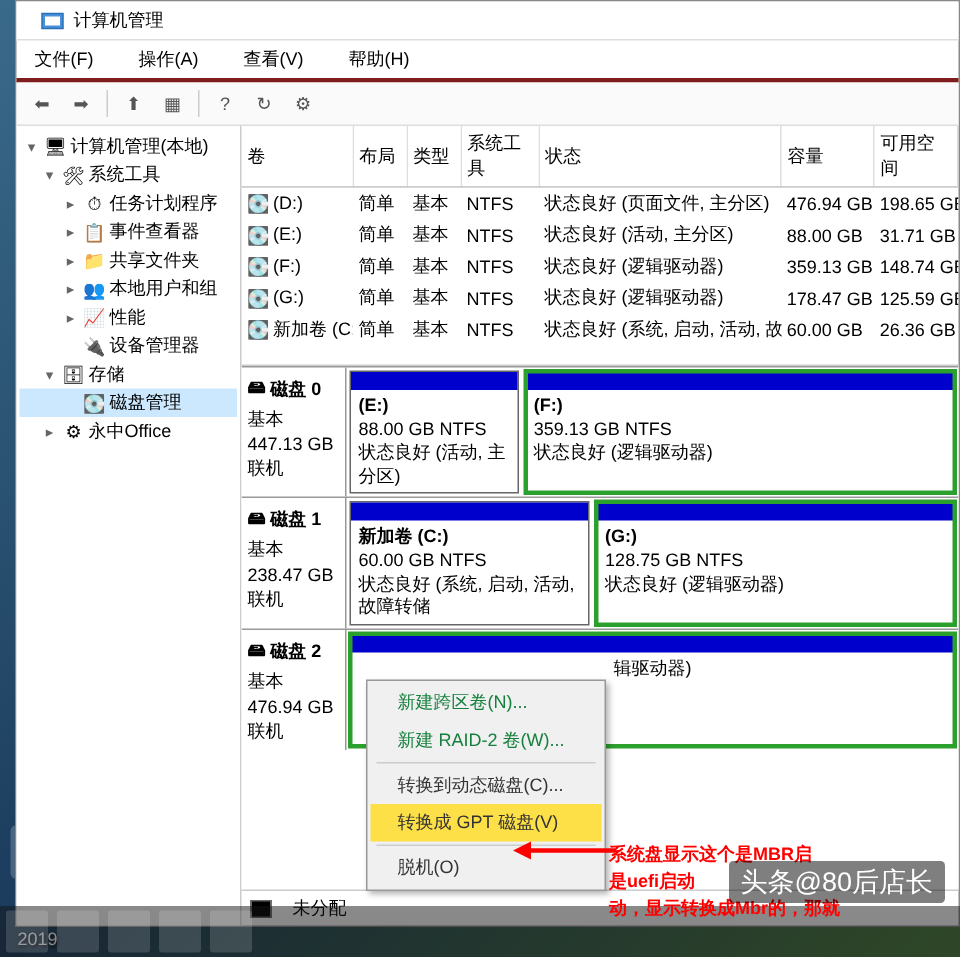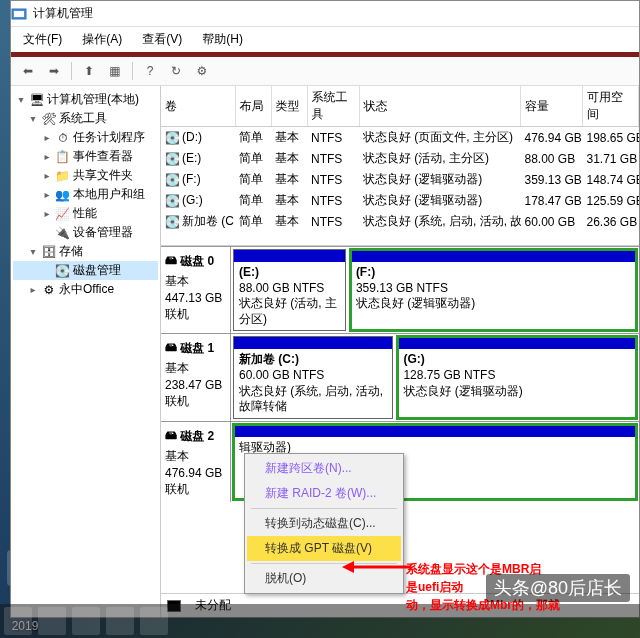--- a/index.html
+++ b/index.html
@@ -1,21 +1,21 @@
 <!DOCTYPE html>
 <html><head>
 <meta charset="utf-8">
 <style>
   *{box-sizing:border-box;margin:0;padding:0;font-family:"Microsoft YaHei","Segoe UI",Tahoma,sans-serif;font-size:12px}
   body{width:640px;height:638px;background:#2a4a6a;overflow:hidden;position:relative}
   .desk-bg{position:absolute;inset:0;background:linear-gradient(135deg,#3a6a8a 0%,#1a3a5a 50%,#4a7a3a 100%)}
   .window{position:absolute;left:10px;top:0;right:0;bottom:20px;background:#fff;border:1px solid #888;display:flex;flex-direction:column}
-  .titlebar{background:#fff;border-bottom:1px solid #ddd;padding:4px 0;display:flex;align-items:center;gap:6px}
+  .titlebar{background:#fff;border-bottom:1px solid #ddd;padding:4px 16px;display:flex;align-items:center;gap:6px}
   .titlebar .icon{width:16px;height:16px;display:inline-flex}
-  .menubar{padding:2px 6px;display:flex;gap:8px;border-bottom:5px solid #7f1d1d}
+  .menubar{padding:2px 6px;display:flex;gap:18px;border-bottom:3px solid #7f1d1d}
   .menubar span{padding:2px 6px;cursor:default}
   .toolbar{padding:3px 6px;display:flex;gap:4px;align-items:center;border-bottom:1px solid #ddd;background:#fafafa}
   .tbtn{width:22px;height:22px;border:1px solid transparent;display:flex;align-items:center;justify-content:center;color:#555}
   .tsep{width:1px;height:18px;background:#ccc;margin:0 2px}
   .body{flex:1;display:flex;min-height:0}
   .tree{width:150px;border-right:1px solid #ccc;background:#fff;padding:4px 2px;overflow:auto}
   .tnode{display:flex;align-items:center;gap:3px;padding:1px 2px;white-space:nowrap;cursor:default}
   .tnode.sel{background:#cce8ff}
   .tcaret{width:12px;text-align:center;color:#666;font-size:10px}
   .ticon{width:14px;height:14px;display:inline-flex;align-items:center;justify-content:center}
@@ -31,21 +31,21 @@
   .disk-info{width:70px;border-right:1px solid #999;padding:4px;display:flex;flex-direction:column;gap:1px;font-size:11px}
   .disk-info .dh{display:flex;align-items:center;gap:3px;font-weight:bold}
   .disk-parts{flex:1;display:flex;padding:0}
   .part{border:1px solid #666;margin:2px;display:flex;flex-direction:column}
   .part .pbar{height:12px;background:#0000cc}
   .part .pbody{padding:3px 5px;font-size:11px;line-height:1.3}
   .part.hl{outline:3px solid #2ca02c;outline-offset:-2px}
   .part .drv{font-weight:bold}
   .ctxmenu{position:absolute;left:244px;top:453px;width:160px;background:#f0f0f0;border:1px solid #999;box-shadow:2px 2px 4px rgba(0,0,0,.3);padding:2px}
   .ctxmenu .mi{padding:4px 18px;color:#333;cursor:default}
-  .ctxmenu .mi.dis{color:#8b5cf6}
+  .ctxmenu .mi.dis{color:#15803d}
   .ctxmenu .mi.hov{background:#fde047}
   .ctxmenu hr{border:none;border-top:1px solid #ccc;margin:2px 4px}
   .annot{position:absolute;left:406px;top:560px;color:#ff0000;font-weight:bold;font-size:12px;line-height:1.5;z-index:50}
   .arrow{position:absolute;left:342px;top:558px;z-index:50}
   .taskbar{position:absolute;bottom:0;left:0;right:0;height:34px;background:rgba(20,20,20,.5);display:flex;align-items:center;padding:0 4px;gap:6px}
   .taskicon{width:28px;height:28px;background:rgba(255,255,255,.15);border-radius:2px}
   .watermark{position:absolute;right:10px;bottom:36px;color:#fff;font-size:18px;background:rgba(0,0,0,.5);padding:2px 8px;border-radius:3px;z-index:60}
   .deskicon{position:absolute;width:50px;text-align:center;color:#fff;font-size:10px;text-shadow:1px 1px 2px #000}
   .deskicon .di{width:36px;height:36px;margin:0 auto 2px;background:rgba(255,255,255,.2);border-radius:4px}
 </style>
@@ -275,21 +275,21 @@
             </div>
           </div>
           <div class="disk-row">
             <div class="disk-info">
               <div class="dh"><span>🖴</span>磁盘 2</div>
               <div>基本</div>
               <div>476.94 GB</div>
               <div>联机</div>
             </div>
             <div class="disk-parts">
-              <div class="part hl" style="flex: 100 1 0%;">
+              <div class="part hl" style="flex: 100 1 0%; text-align: center;">
                 <div class="pbar"></div>
                 <div class="pbody">
                   <div class="drv"></div>
                   <div></div>
                   <div>辑驱动器)</div>
                 </div>
               </div>
             </div>
           </div>
         </div>

